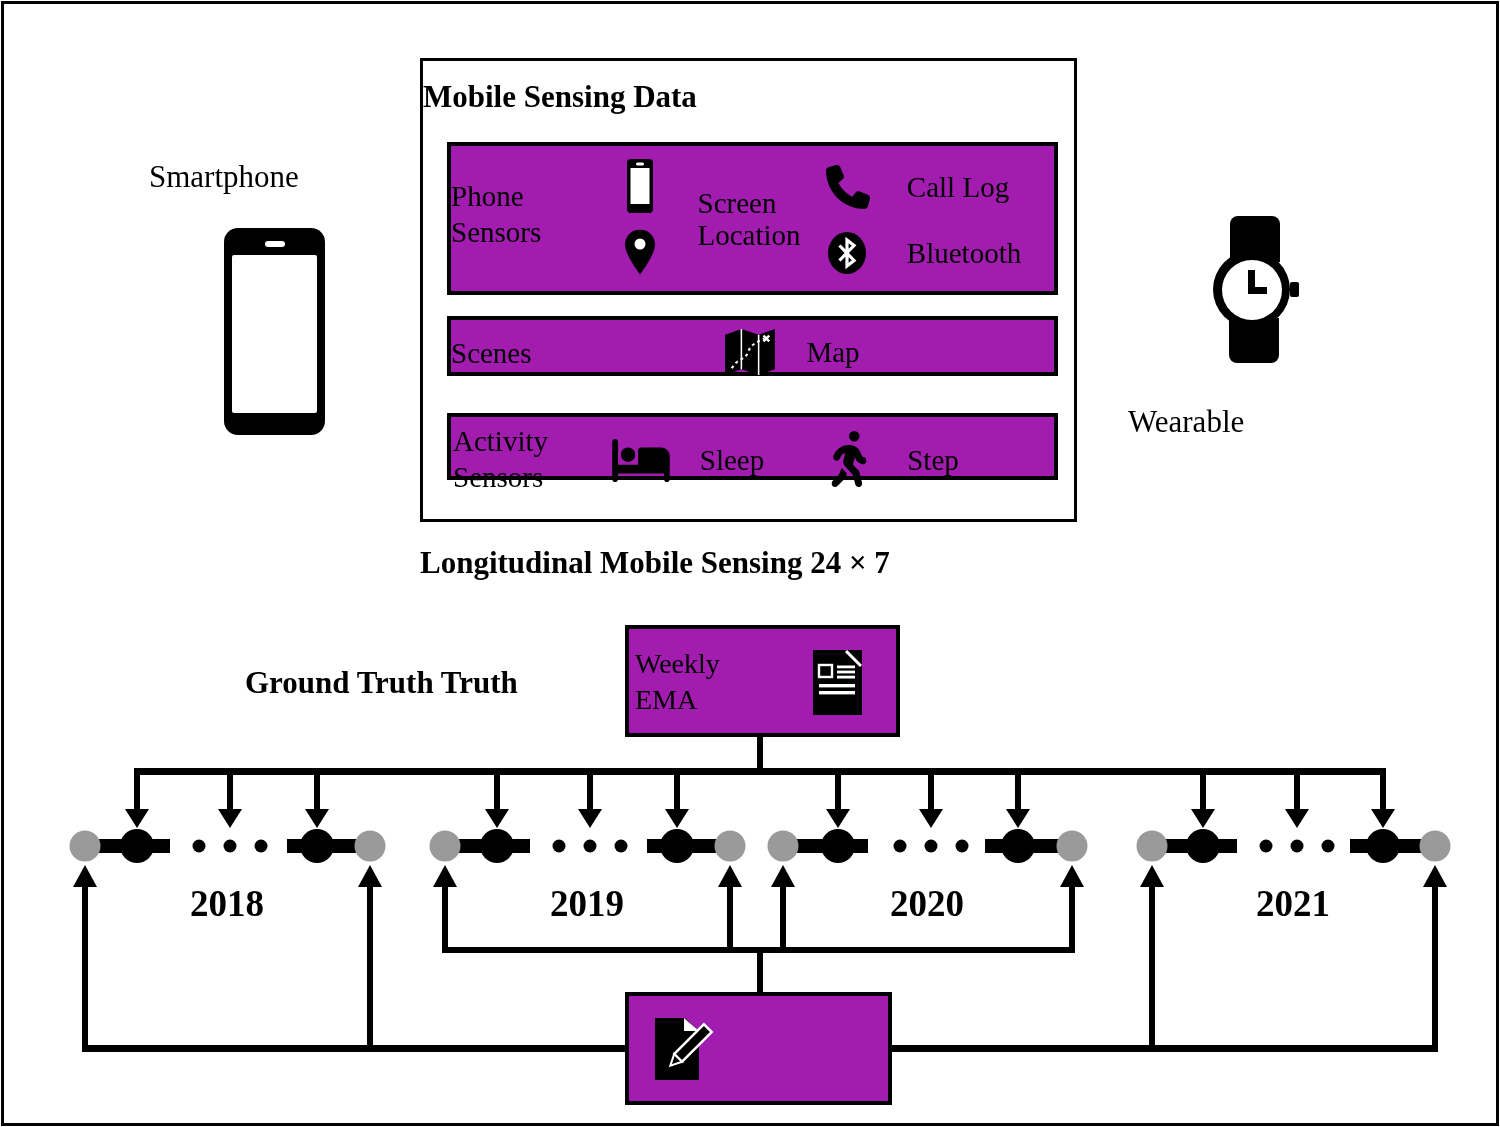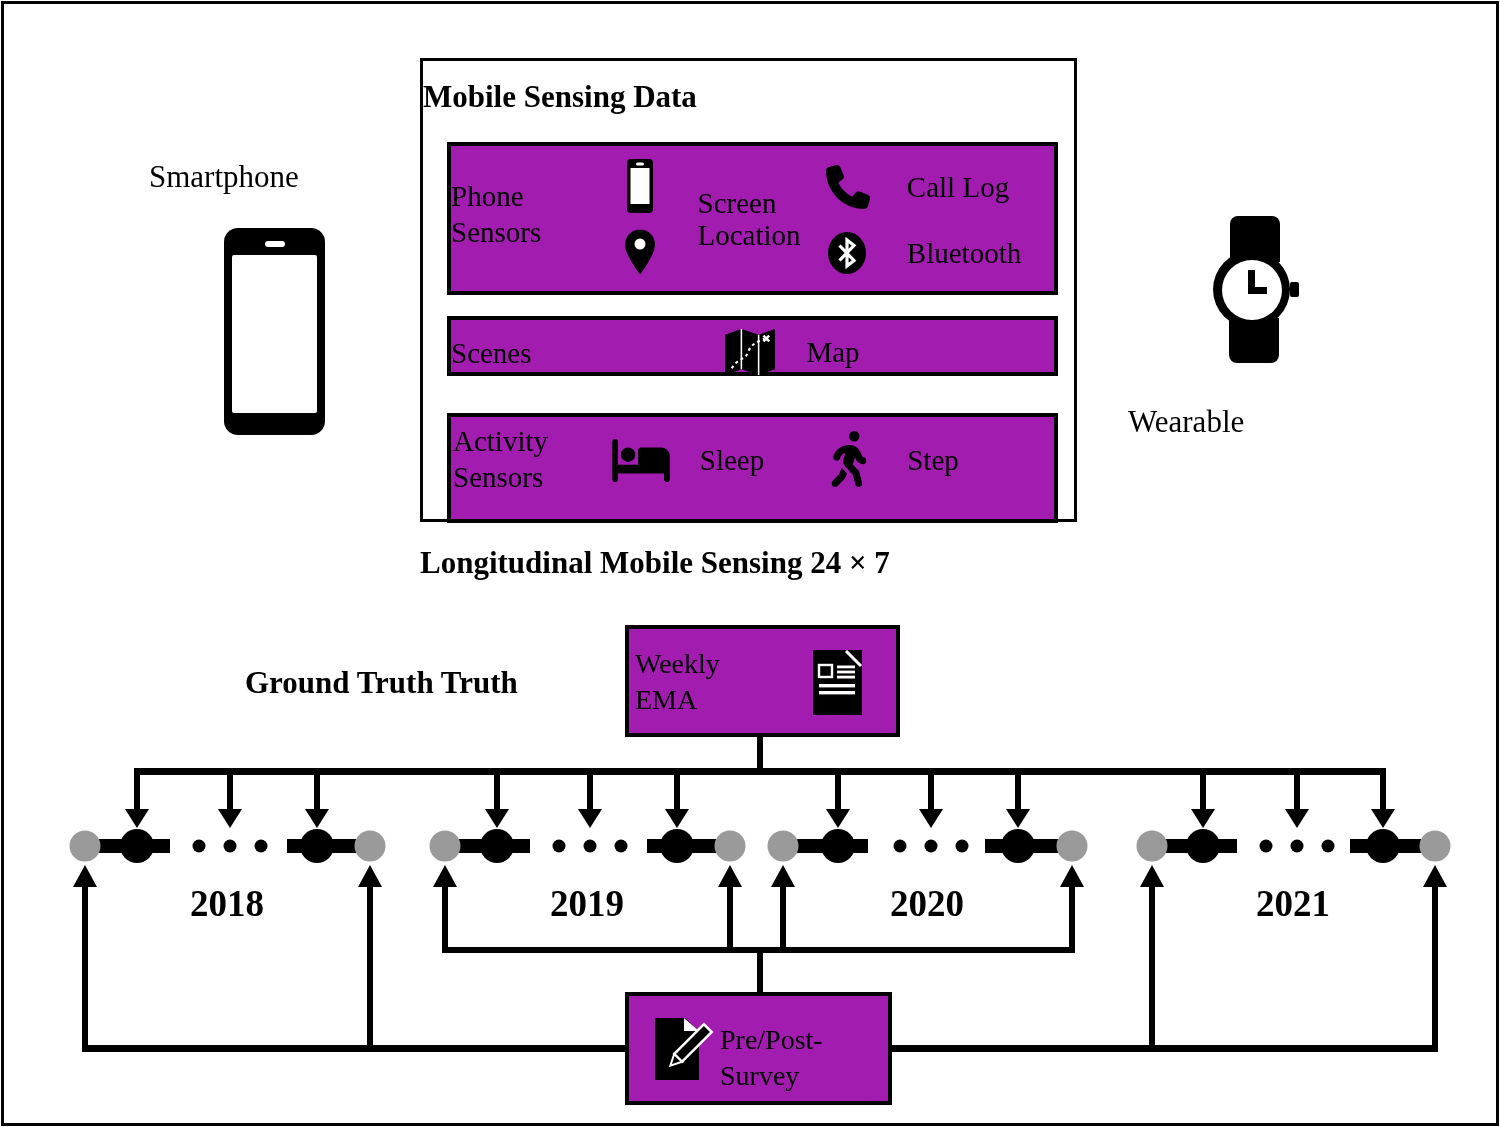--- a/index.html
+++ b/index.html
@@ -100,21 +100,21 @@
     <svg width="50" height="46" viewBox="0 0 52 48">
       <polygon points="0,6 17,0 35,6 52,0 52,42 35,48 17,42 0,48" fill="#000"></polygon>
       <path d="M17 0 V42 M35 6 V48" stroke="#fff" stroke-width="1.6"></path>
       <path d="M7 41 C 13 30, 21 33, 24 24 C 27 16, 34 13, 41 10" fill="none" stroke="#fff" stroke-width="2.2" stroke-dasharray="3,3.5"></path>
       <path d="M40 7 L46 13 M46 7 L40 13" stroke="#fff" stroke-width="2.6"></path>
     </svg>
   </div>
   <div class="ctr" style="left:382px;top:32px;">Map</div>
 </div>
 
-<div class="box" style="left:447px;top:413px;width:611px;height:110px;">
+<div class="box" style="left:447px;top:413px;width:611px;height:67px;">
   <div class="abs lbl t-center twoline" style="left:2px;top:6px;width:160px;">
     <span>Activity</span>
     <span>Sensors</span>
   </div>
   <div class="ctr" style="left:190px;top:42px;">
     <svg width="58" height="46" viewBox="0 0 640 512">
       <path fill="#000" d="M32 32c17.7 0 32 14.3 32 32V320H288V160c0-17.7 14.3-32 32-32H544c53 0 96 43 96 96V480c0 17.7-14.3 32-32 32s-32-14.3-32-32V416H64v64c0 17.7-14.3 32-32 32S0 497.7 0 480V64C0 46.3 14.3 32 32 32zm144 96a80 80 0 1 1 0 160 80 80 0 1 1 0-160z"></path>
     </svg>
   </div>
   <div class="ctr" style="left:281px;top:43px;">Sleep</div>
@@ -144,24 +144,20 @@
       <rect x="24" y="15.5" width="18" height="2.8" fill="#fff"></rect>
       <rect x="24" y="20.6" width="18" height="2.8" fill="#fff"></rect>
       <rect x="24" y="25.7" width="18" height="2.8" fill="#fff"></rect>
       <rect x="6" y="34" width="36" height="3.4" fill="#fff"></rect>
       <rect x="6" y="41" width="36" height="3.4" fill="#fff"></rect>
     </svg>
   </div>
 </div>
 
 <div class="box" style="left:625px;top:992px;width:267px;height:113px;z-index:2;">
-  <div class="abs lbl t-center twoline" style="left:91px;top:26px;width:160px;font-size:28px;">
-    <span>Pre/Post-</span>
-    <span>Survey</span>
-  </div>
   <div class="abs" style="left:26px;top:22px;">
     <svg width="60" height="64" viewBox="0 0 60 64" style="overflow:visible;">
       <path d="M0 0 H30 L44 13 V62 H0 Z" fill="#000"></path>
       <polygon points="29,0 44,13 29,13" fill="#fff"></polygon>
       <g transform="translate(33,30) rotate(45)">
         <rect x="-5.5" y="-28" width="11" height="42" fill="#000" stroke="#fff" stroke-width="2.5"></rect>
         <polygon points="-5.5,14 5.5,14 0,25" fill="#000" stroke="#fff" stroke-width="2"></polygon>
       </g>
     </svg>
   </div>

